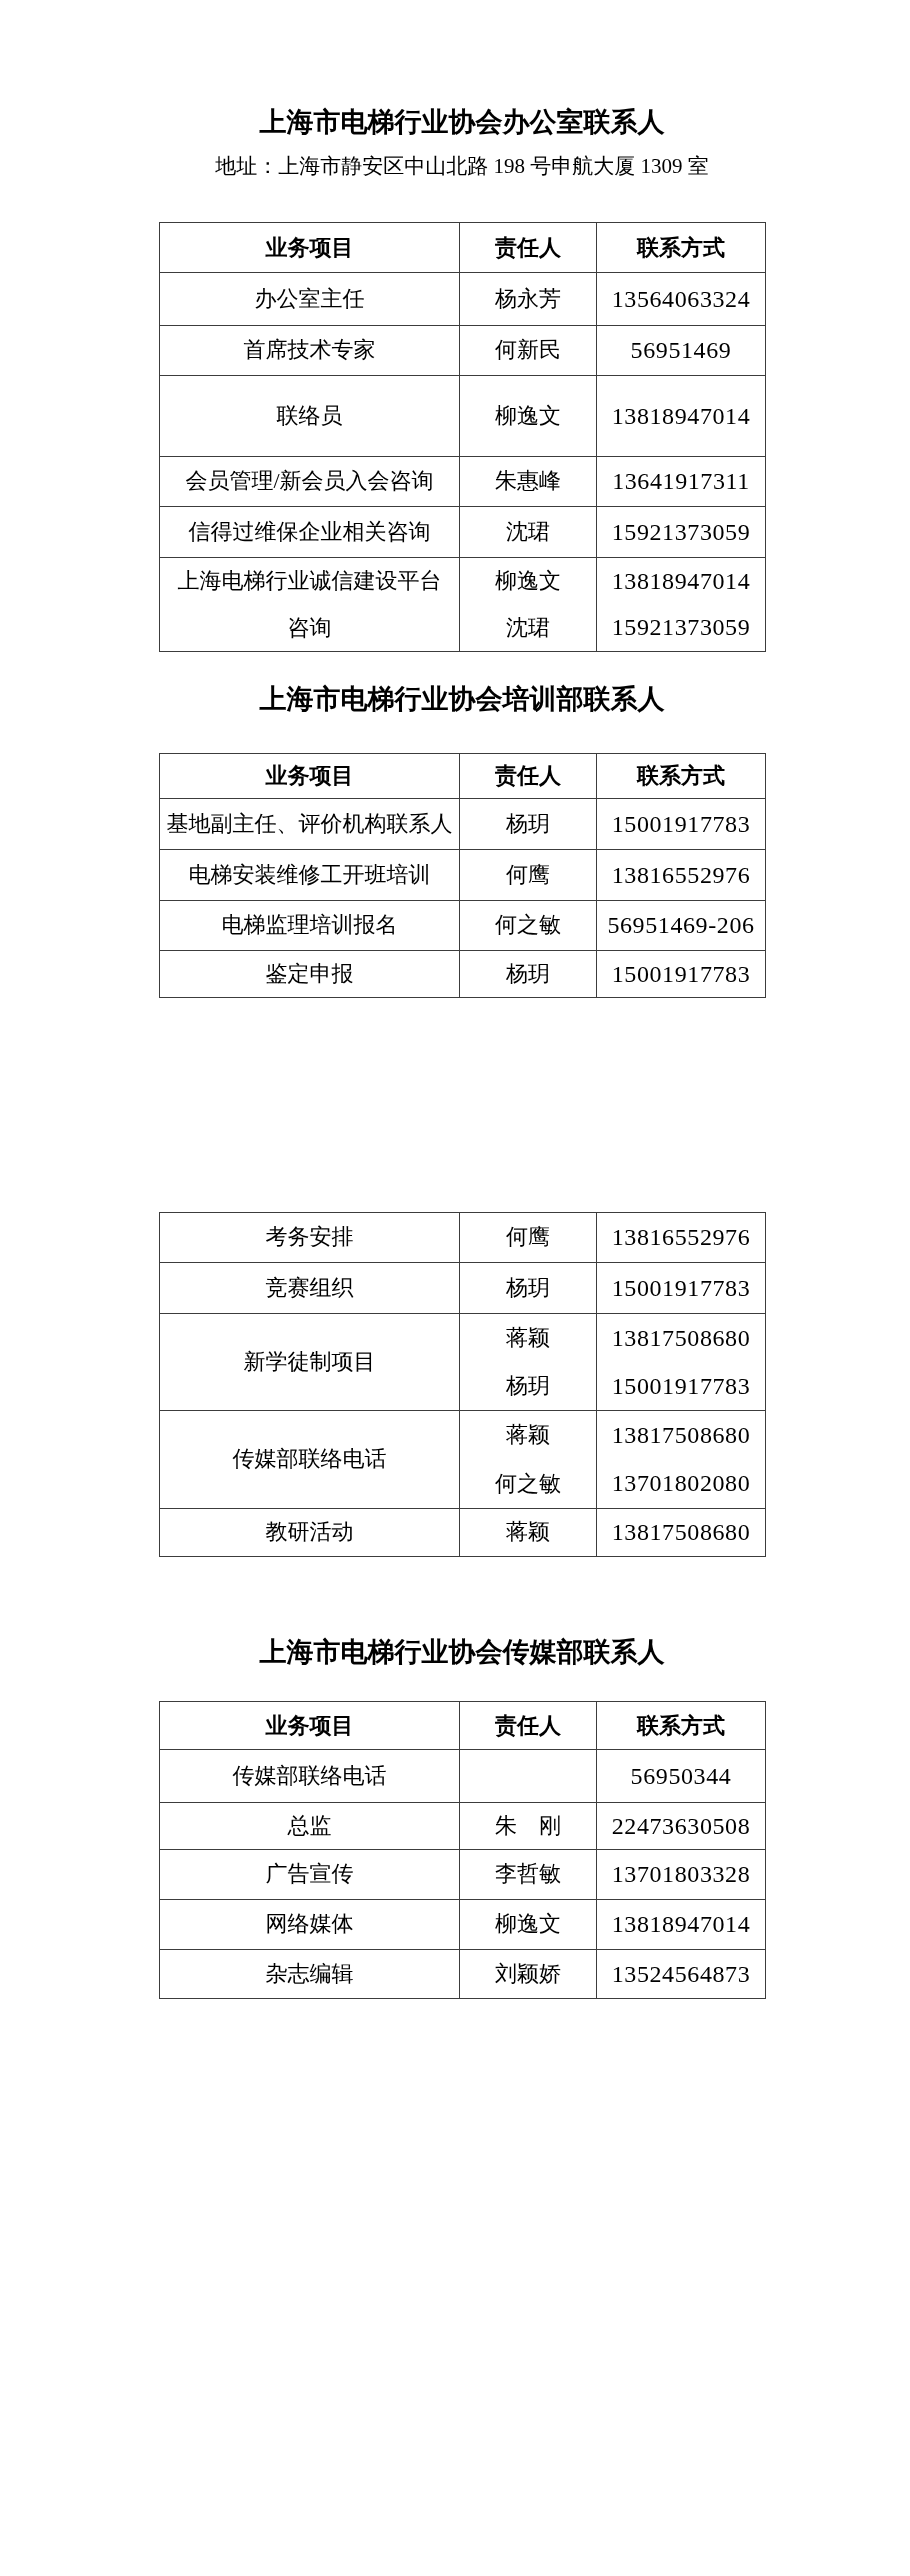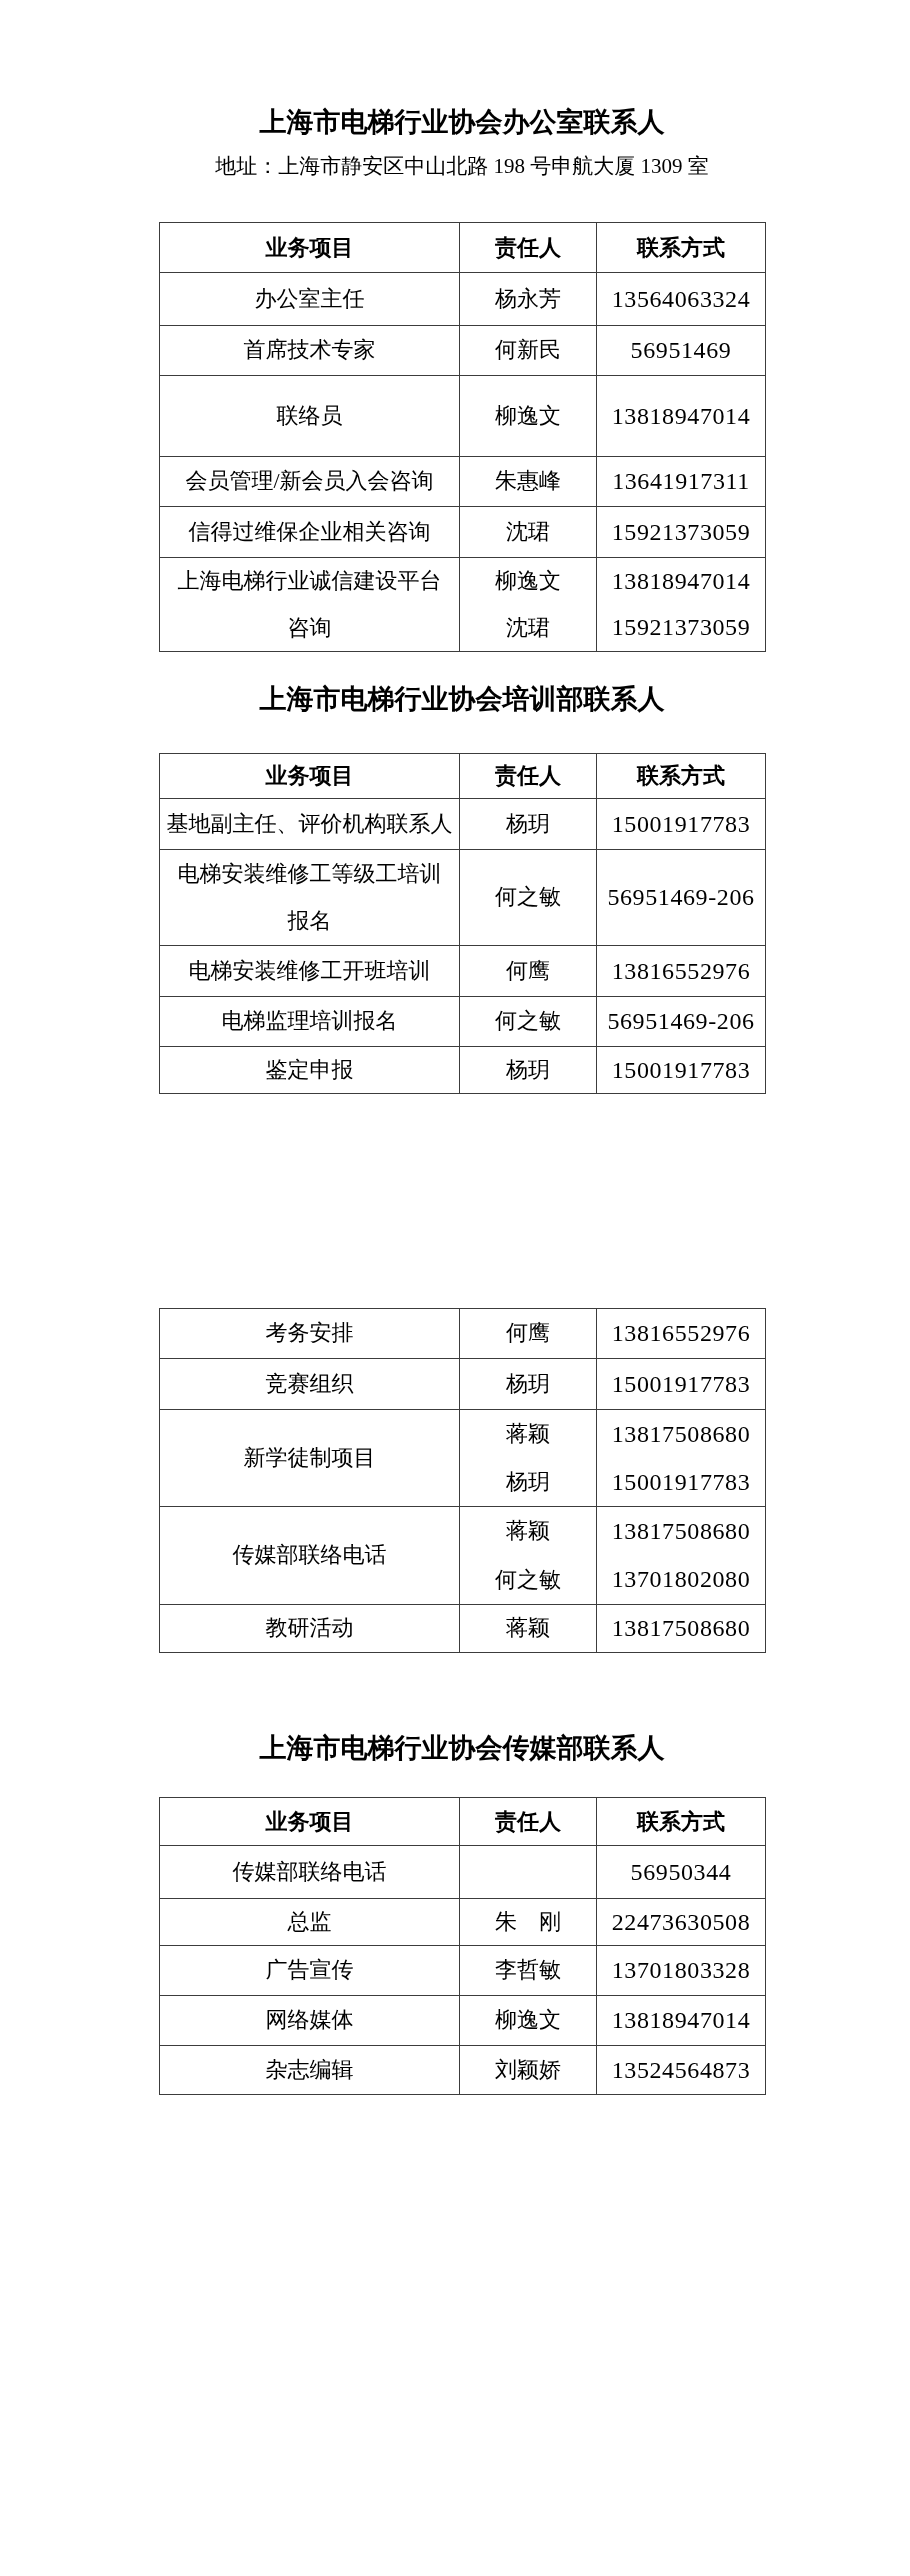--- a/index.html
+++ b/index.html
@@ -232,38 +232,20 @@
               </div>
             </td>
             <td>
               <div class="cell num" style="height: 50px;">
                 <div class="line">15001917783</div>
               </div>
             </td>
           </tr>
           <tr>
             <td>
-              <div class="cell" style="height: 95px;">
-                <div class="line">电梯安装维修工等级工培训</div>
-                <div class="line">报名</div>
-              </div>
-            </td>
-            <td>
-              <div class="cell" style="height: 95px;">
-                <div class="line">何之敏</div>
-              </div>
-            </td>
-            <td>
-              <div class="cell num" style="height: 95px;">
-                <div class="line">56951469-206</div>
-              </div>
-            </td>
-          </tr>
-          <tr>
-            <td>
               <div class="cell" style="height: 50px;">
                 <div class="line">电梯安装维修工开班培训</div>
               </div>
             </td>
             <td>
               <div class="cell" style="height: 50px;">
                 <div class="line">何鹰</div>
               </div>
             </td>
             <td>

